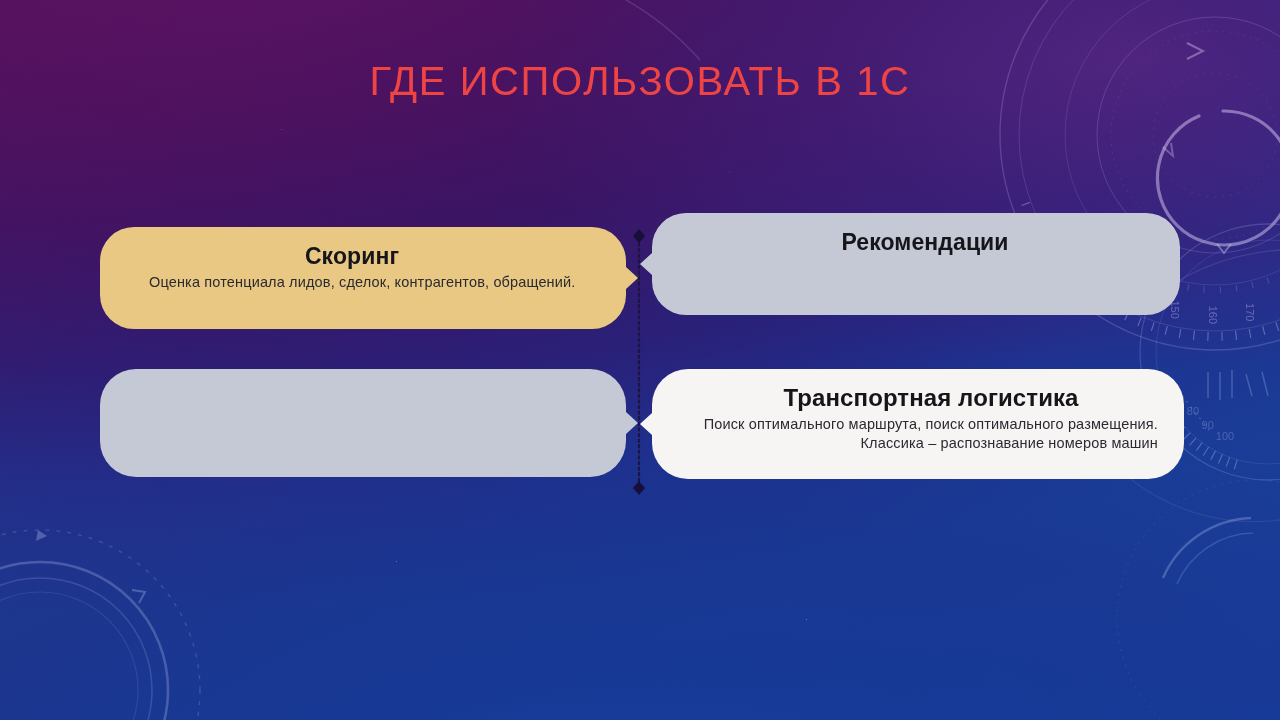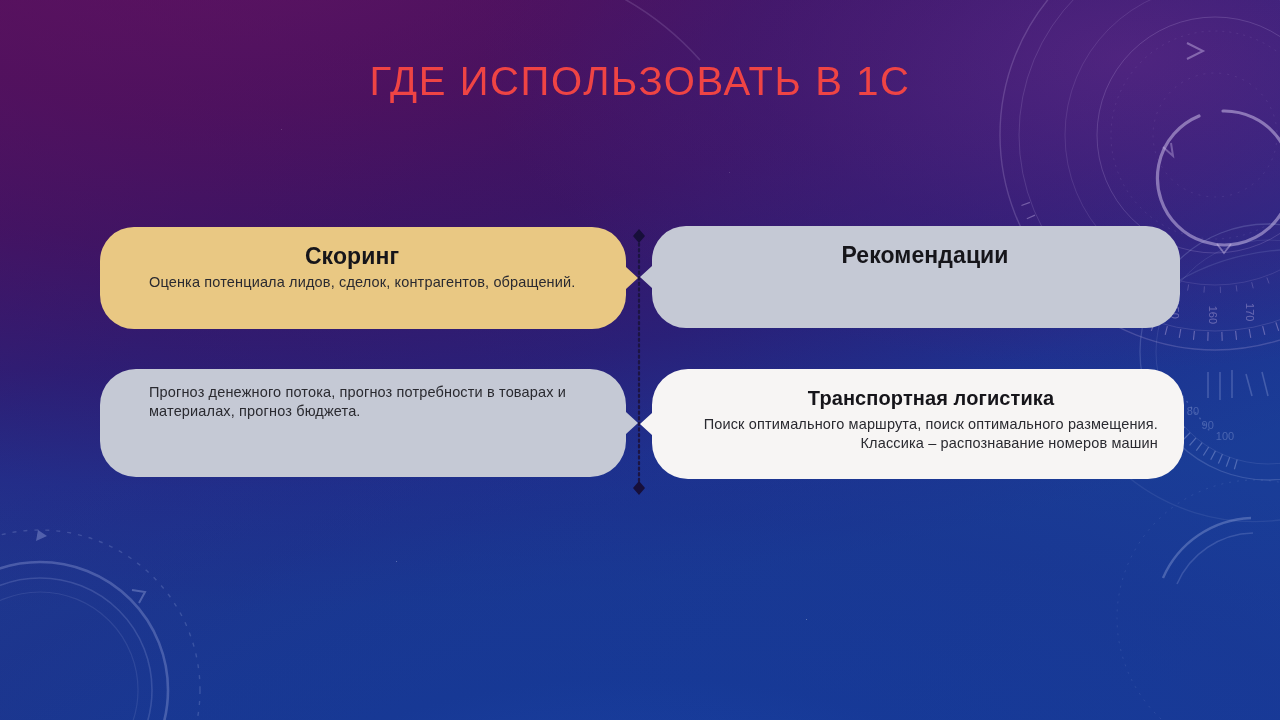--- a/index.html
+++ b/index.html
@@ -117,35 +117,35 @@
     font-size: 14.5px;
     line-height: 19px;
     color: #2a2a30;
     margin: 0;
     letter-spacing: .15px;
   }
   .align-left  .c-body { text-align: left; margin-left: 23px; }
   .align-right .c-body { text-align: right; }
 
   .co-1 { left: 100px; top: 227px; width: 538px; height: 102px; }
-  .co-2 { left: 640px; top: 226px; width: 540px; height: 102px; }
+  .co-2 { left: 640px; top: 213px; width: 540px; height: 102px; }
   .co-3 { left: 100px; top: 369px; width: 538px; height: 108px; }
   .co-4 { left: 640px; top: 369px; width: 544px; height: 110px; }
 
   .co-1 .content { padding-right: 28px; }
   .co-3 .content { padding-right: 28px; }
   .co-2 .content { padding-left: 26px; }
   .co-4 .content { padding-left: 26px; }
 
   .co-1 .c-title { padding-right: 6px; }
   .co-2 .c-title { padding-left: 4px; }
   .co-3 .c-title { padding-right: 36px; }
   .co-4 .c-title { padding-left: 12px; }
 
-  .co-4 .c-title { font-size: 20px; }
+  .co-4 .c-title { font-size: 24px; }
 
   
   .connector {
     position: absolute;
     left: 630px;
     top: 228px;
     width: 18px;
     height: 268px;
   }
 </style>
@@ -483,21 +483,20 @@
         <div class="c-title">Рекомендации</div>
       </div>
     </div>
 
     <div class="callout co-3 align-left">
       <svg class="bubble-svg" width="538" height="108" viewBox="0 0 538 108" xmlns="http://www.w3.org/2000/svg" aria-hidden="true">
         <path d="M 36,0 H 490 A 36,36 0 0 1 526,36 V 43 L 538,54 L 526,65 V 72
                  A 36,36 0 0 1 490,108 H 36 A 36,36 0 0 1 0,72 V 36 A 36,36 0 0 1 36,0 Z" fill="#c5c9d5"></path>
       </svg>
       <div class="content">
-        <div class="c-body">Прогноз денежного  потока, прогноз потребности в товарах и материалах, прогноз бюджета.</div>
       </div>
     </div>
 
     <div class="callout co-4 align-right">
       <svg class="bubble-svg" width="544" height="110" viewBox="0 0 544 110" xmlns="http://www.w3.org/2000/svg" aria-hidden="true">
         <path d="M 48,0 H 508 A 36,36 0 0 1 544,36 V 74 A 36,36 0 0 1 508,110 H 48
                  A 36,36 0 0 1 12,74 V 66 L 0,55 L 12,44 V 36 A 36,36 0 0 1 48,0 Z" fill="#f7f5f4"></path>
       </svg>
       <div class="content">
         <div class="c-title">Транспортная логистика</div>

